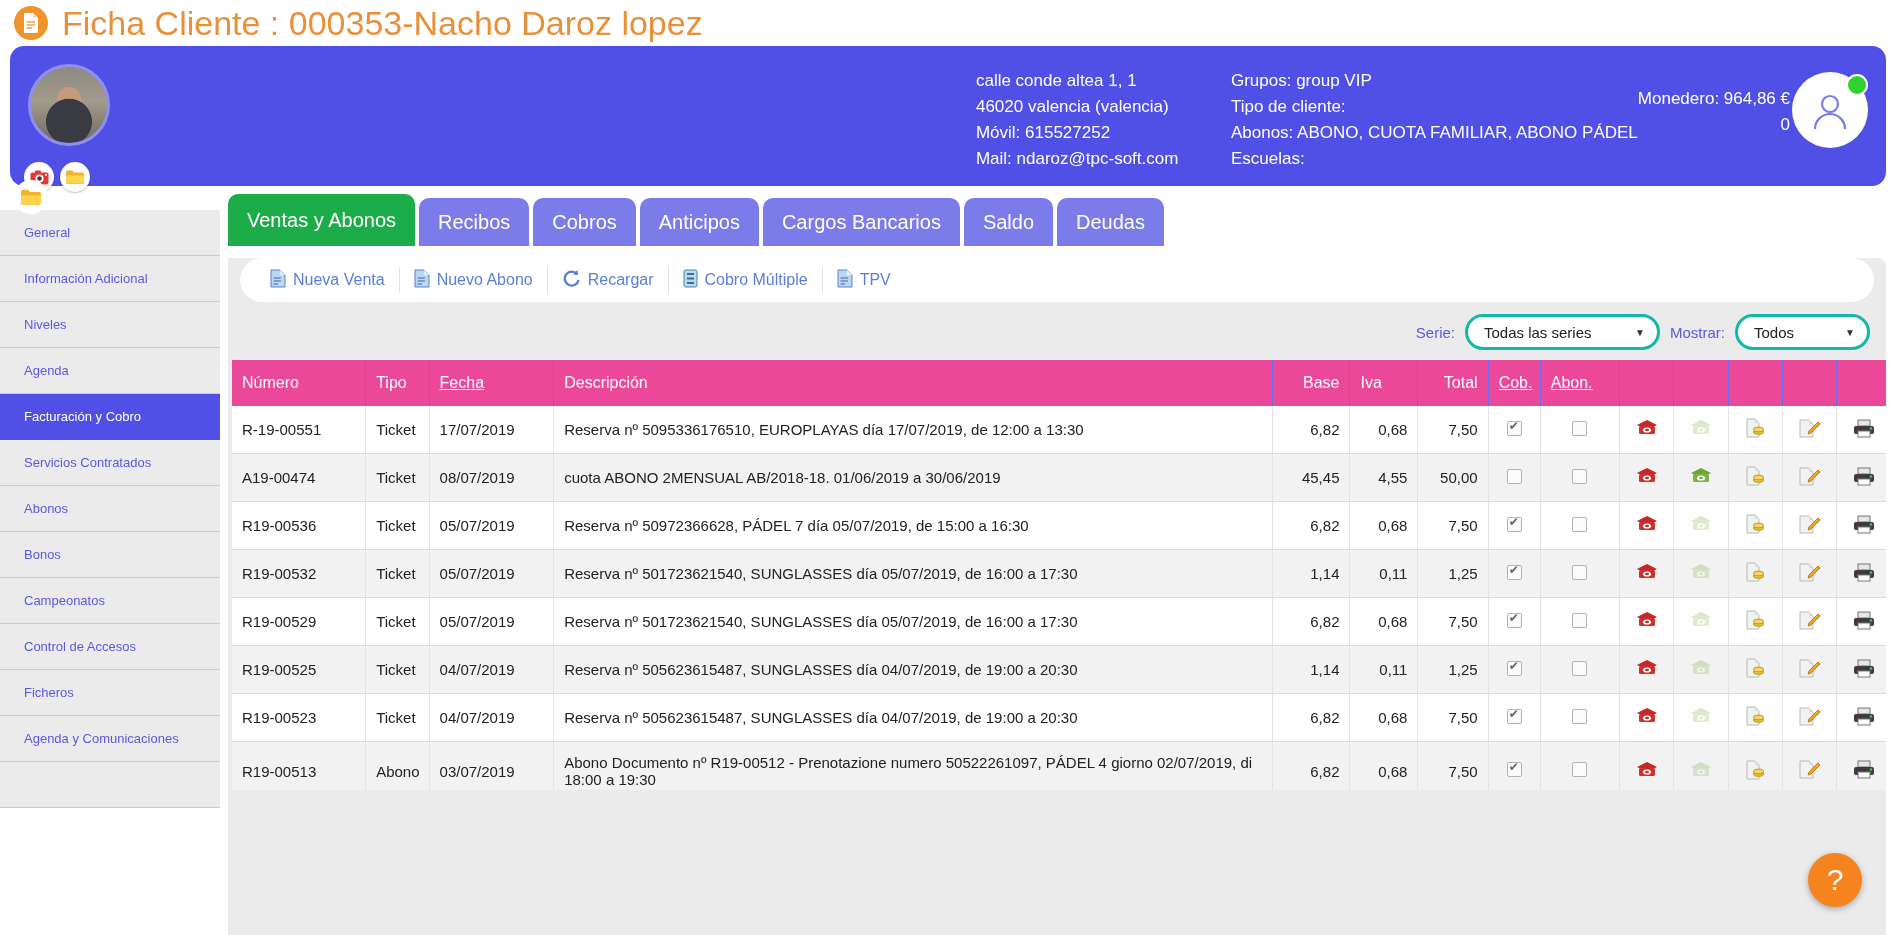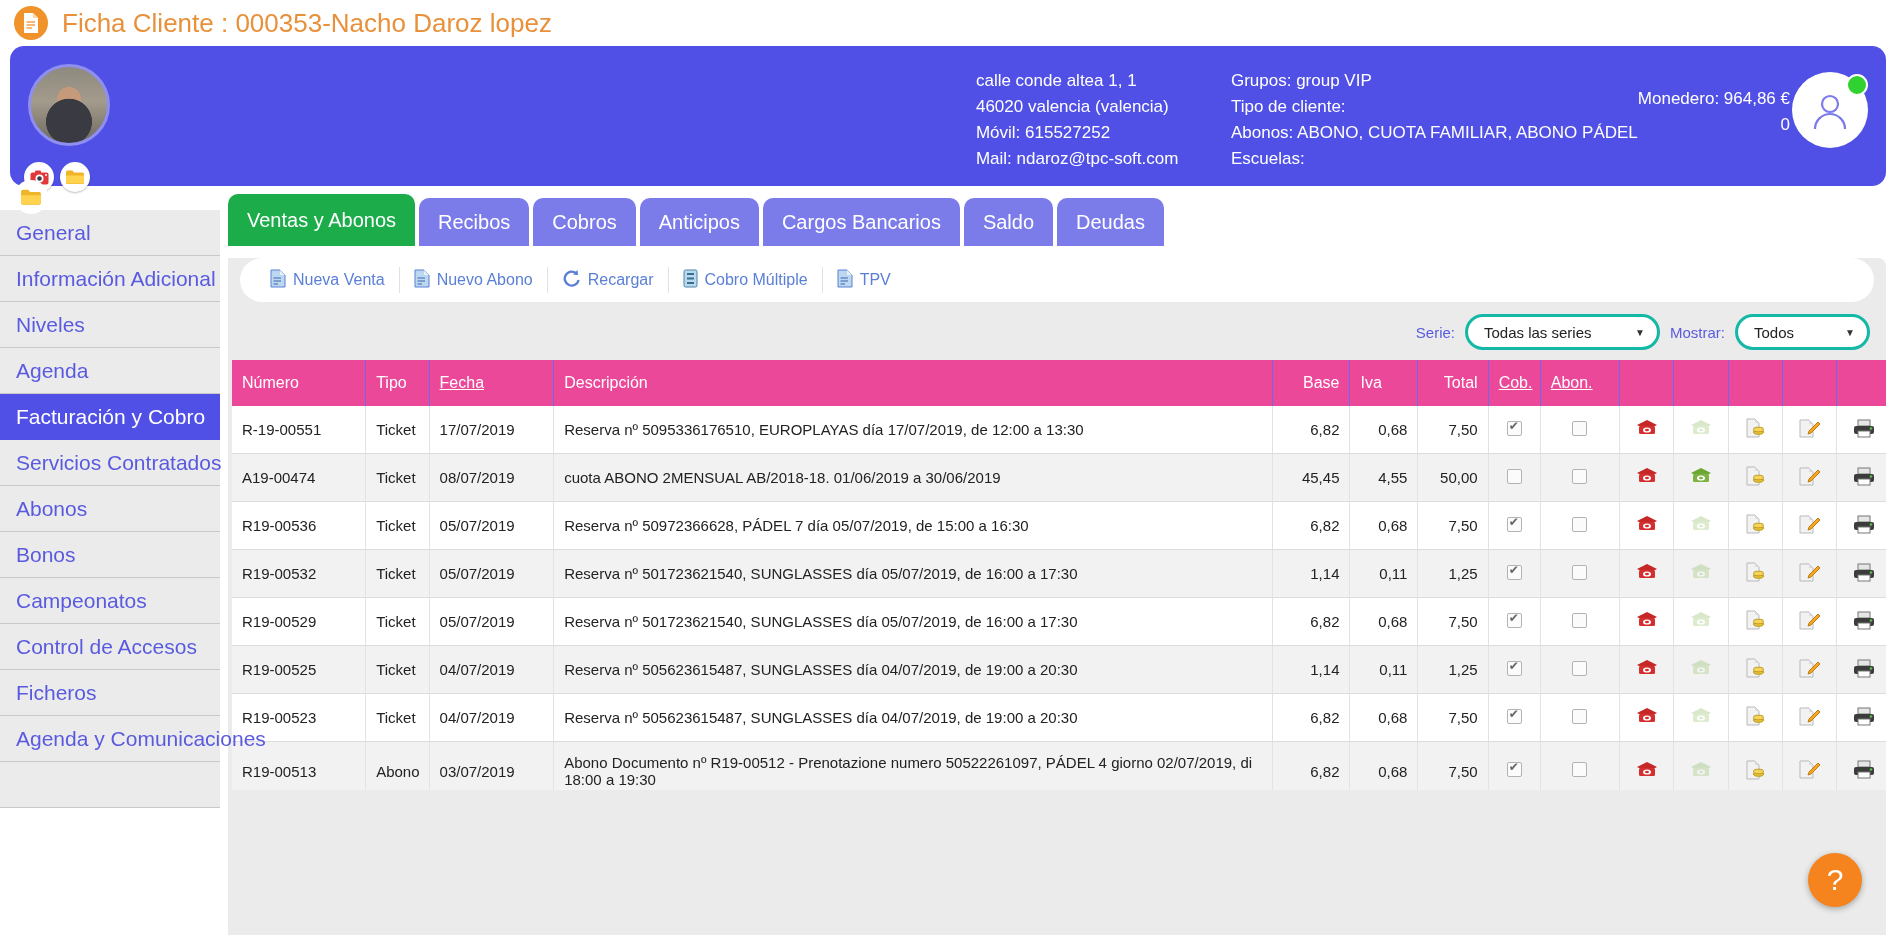--- a/index.html
+++ b/index.html
@@ -20,21 +20,21 @@
     height: 46px;
   }
   .doc-icon {
     width: 34px; height: 34px; border-radius: 50%;
     background: #f0932b;
     display: flex; align-items: center; justify-content: center;
     flex: 0 0 auto;
   }
   .doc-icon svg { display:block; }
   .page-title-text {
-    font-size: 26px;
+    font-size: 34px;
     color: #e8913a;
     font-weight: 400;
     white-space: nowrap;
   }
 
   
   .client-banner {
     position: relative;
     margin: 0 10px 0 10px;
     height: 140px;
@@ -116,25 +116,25 @@
     left: 14px; top: -6px;
     width: 34px; height: 34px;
     border-radius: 50%;
     background: #fff;
     display: flex; align-items: center; justify-content: center;
     z-index: 4;
   }
   .nav-item {
     height: 46px;
     display: flex; align-items: center;
-    padding-left: 16px;
+    padding-left: 24px;
     color: #5a5ae0;
     background: #ebebeb;
     border-bottom: 1px solid #c9c9c9;
-    font-size: 21px;
+    font-size: 13px;
     cursor: pointer;
     white-space: nowrap;
   }
   .nav-item.active {
     background: #5050e6;
     color: #fff;
     border-bottom: 1px solid #5050e6;
   }
 
   

